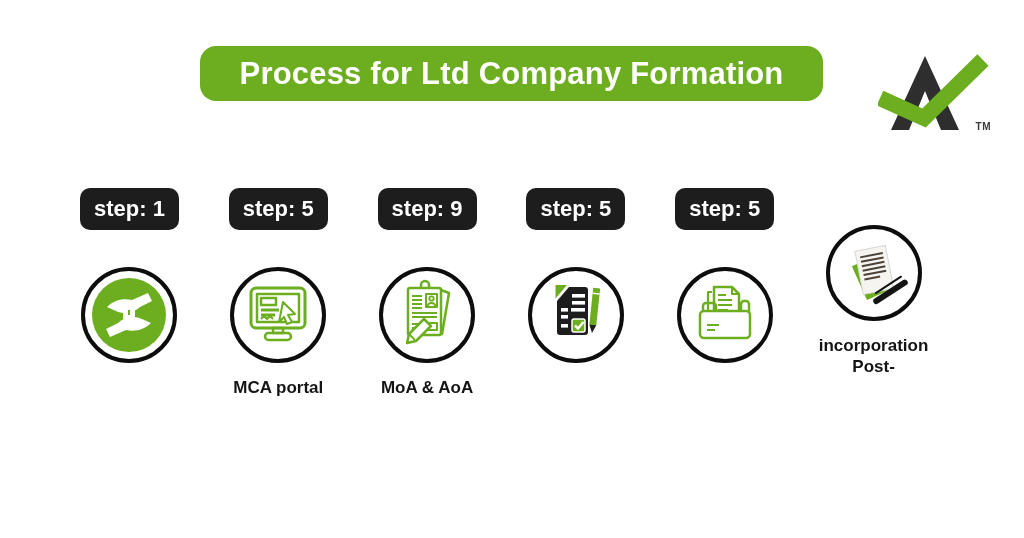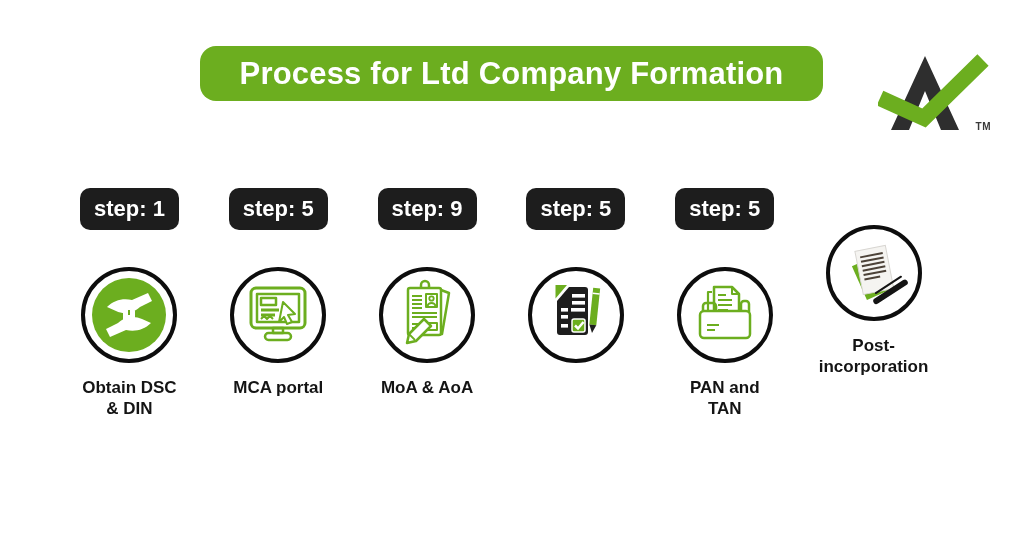--- a/index.html
+++ b/index.html
@@ -67,24 +67,20 @@
     <div class="step">
       <div class="badge">step: 1</div>
       <div class="ring">
         <svg width="80" height="80" viewBox="0 0 80 80">
           <circle cx="40" cy="40" r="37" fill="#6cae1f"></circle>
           <path d="M59 18 l4 8 -12 6 c-6 6 -16 8 -24 4 l-9 -4 c7 -7 16 -9 25 -7 z" fill="#ffffff"></path>
           <rect x="34" y="35" width="12" height="11" rx="1" fill="#ffffff"></rect>
           <path d="M40 35 v5" stroke="#6cae1f" stroke-width="2"></path>
           <path d="M21 62 l-4 -8 12 -6 c6 -6 16 -8 24 -4 l9 4 c-7 7 -16 9 -25 7 z" fill="#ffffff"></path>
         </svg>
-      </div>
-      <div class="label">
-        <span>Obtain DSC</span>
-        <span>&amp; DIN</span>
       </div>
     </div>
 
     <div class="step">
       <div class="badge">step: 5</div>
       <div class="ring">
         <svg width="80" height="80" viewBox="0 0 80 80" fill="none" stroke="#6cae1f" stroke-width="3" stroke-linejoin="round">
           <rect x="13" y="13" width="54" height="40" rx="5"></rect>
           <rect x="19" y="19" width="42" height="28" stroke-width="2.5"></rect>
           <rect x="23" y="23" width="15" height="7" stroke-width="2.5"></rect>
@@ -154,42 +150,38 @@
           <path d="M29 12 h18 l7 7 v22 h-25 z" fill="#ffffff"></path>
           <path d="M47 12 v7 h7" stroke-width="2"></path>
           <path d="M33 20 h8 M33 25 h14 M33 30 h14 M33 35 h10" stroke-width="2"></path>
           <path d="M56 35 v-6 a3 3 0 0 1 3 -3 h2 a3 3 0 0 1 3 3 v8" stroke-width="2.5"></path>
           <path d="M18 36 v-5 a3 3 0 0 1 3 -3 h7 a3 3 0 0 1 3 3 v5" stroke-width="2.5"></path>
           <rect x="15" y="36" width="50" height="27" rx="4" fill="#ffffff"></rect>
           <path d="M22 50 h12 M22 55 h8" stroke-width="2"></path>
         </svg>
       </div>
       <div class="badge" style="order:1">step: 5</div>
-      <div class="label" style="order:3">
-        <span>PAN and</span>
-        <span>TAN</span>
-      </div>
     </div>
 
     <div class="step">
       <div class="ring">
         <svg width="80" height="80" viewBox="0 0 80 80">
           <g transform="rotate(-24 38 44)">
             <rect x="24" y="26" width="30" height="37" fill="#6cae1f"></rect>
           </g>
           <g transform="rotate(-11 40 38)">
             <rect x="25" y="15" width="31" height="44" fill="#f5f4f1" stroke="#d8d6d2" stroke-width="1"></rect>
             <path d="M29 22 h23 M29 26.5 h23 M29 31 h23 M29 35.5 h23 M29 40 h23 M29 44.5 h16" stroke="#4c4238" stroke-width="2" fill="none"></path>
           </g>
           <g transform="rotate(-33 56 58)">
             <rect x="36" y="56" width="40" height="6" rx="3" fill="#141414"></rect>
             <rect x="42" y="51" width="32" height="2" rx="1" fill="#141414"></rect>
           </g>
         </svg>
       </div>
       <div class="label">
+        <span>incorporation</span>
         <span>Post-</span>
-        <span>incorporation</span>
       </div>
     </div>
 
   </div>
 </div>
 
 </body></html>

